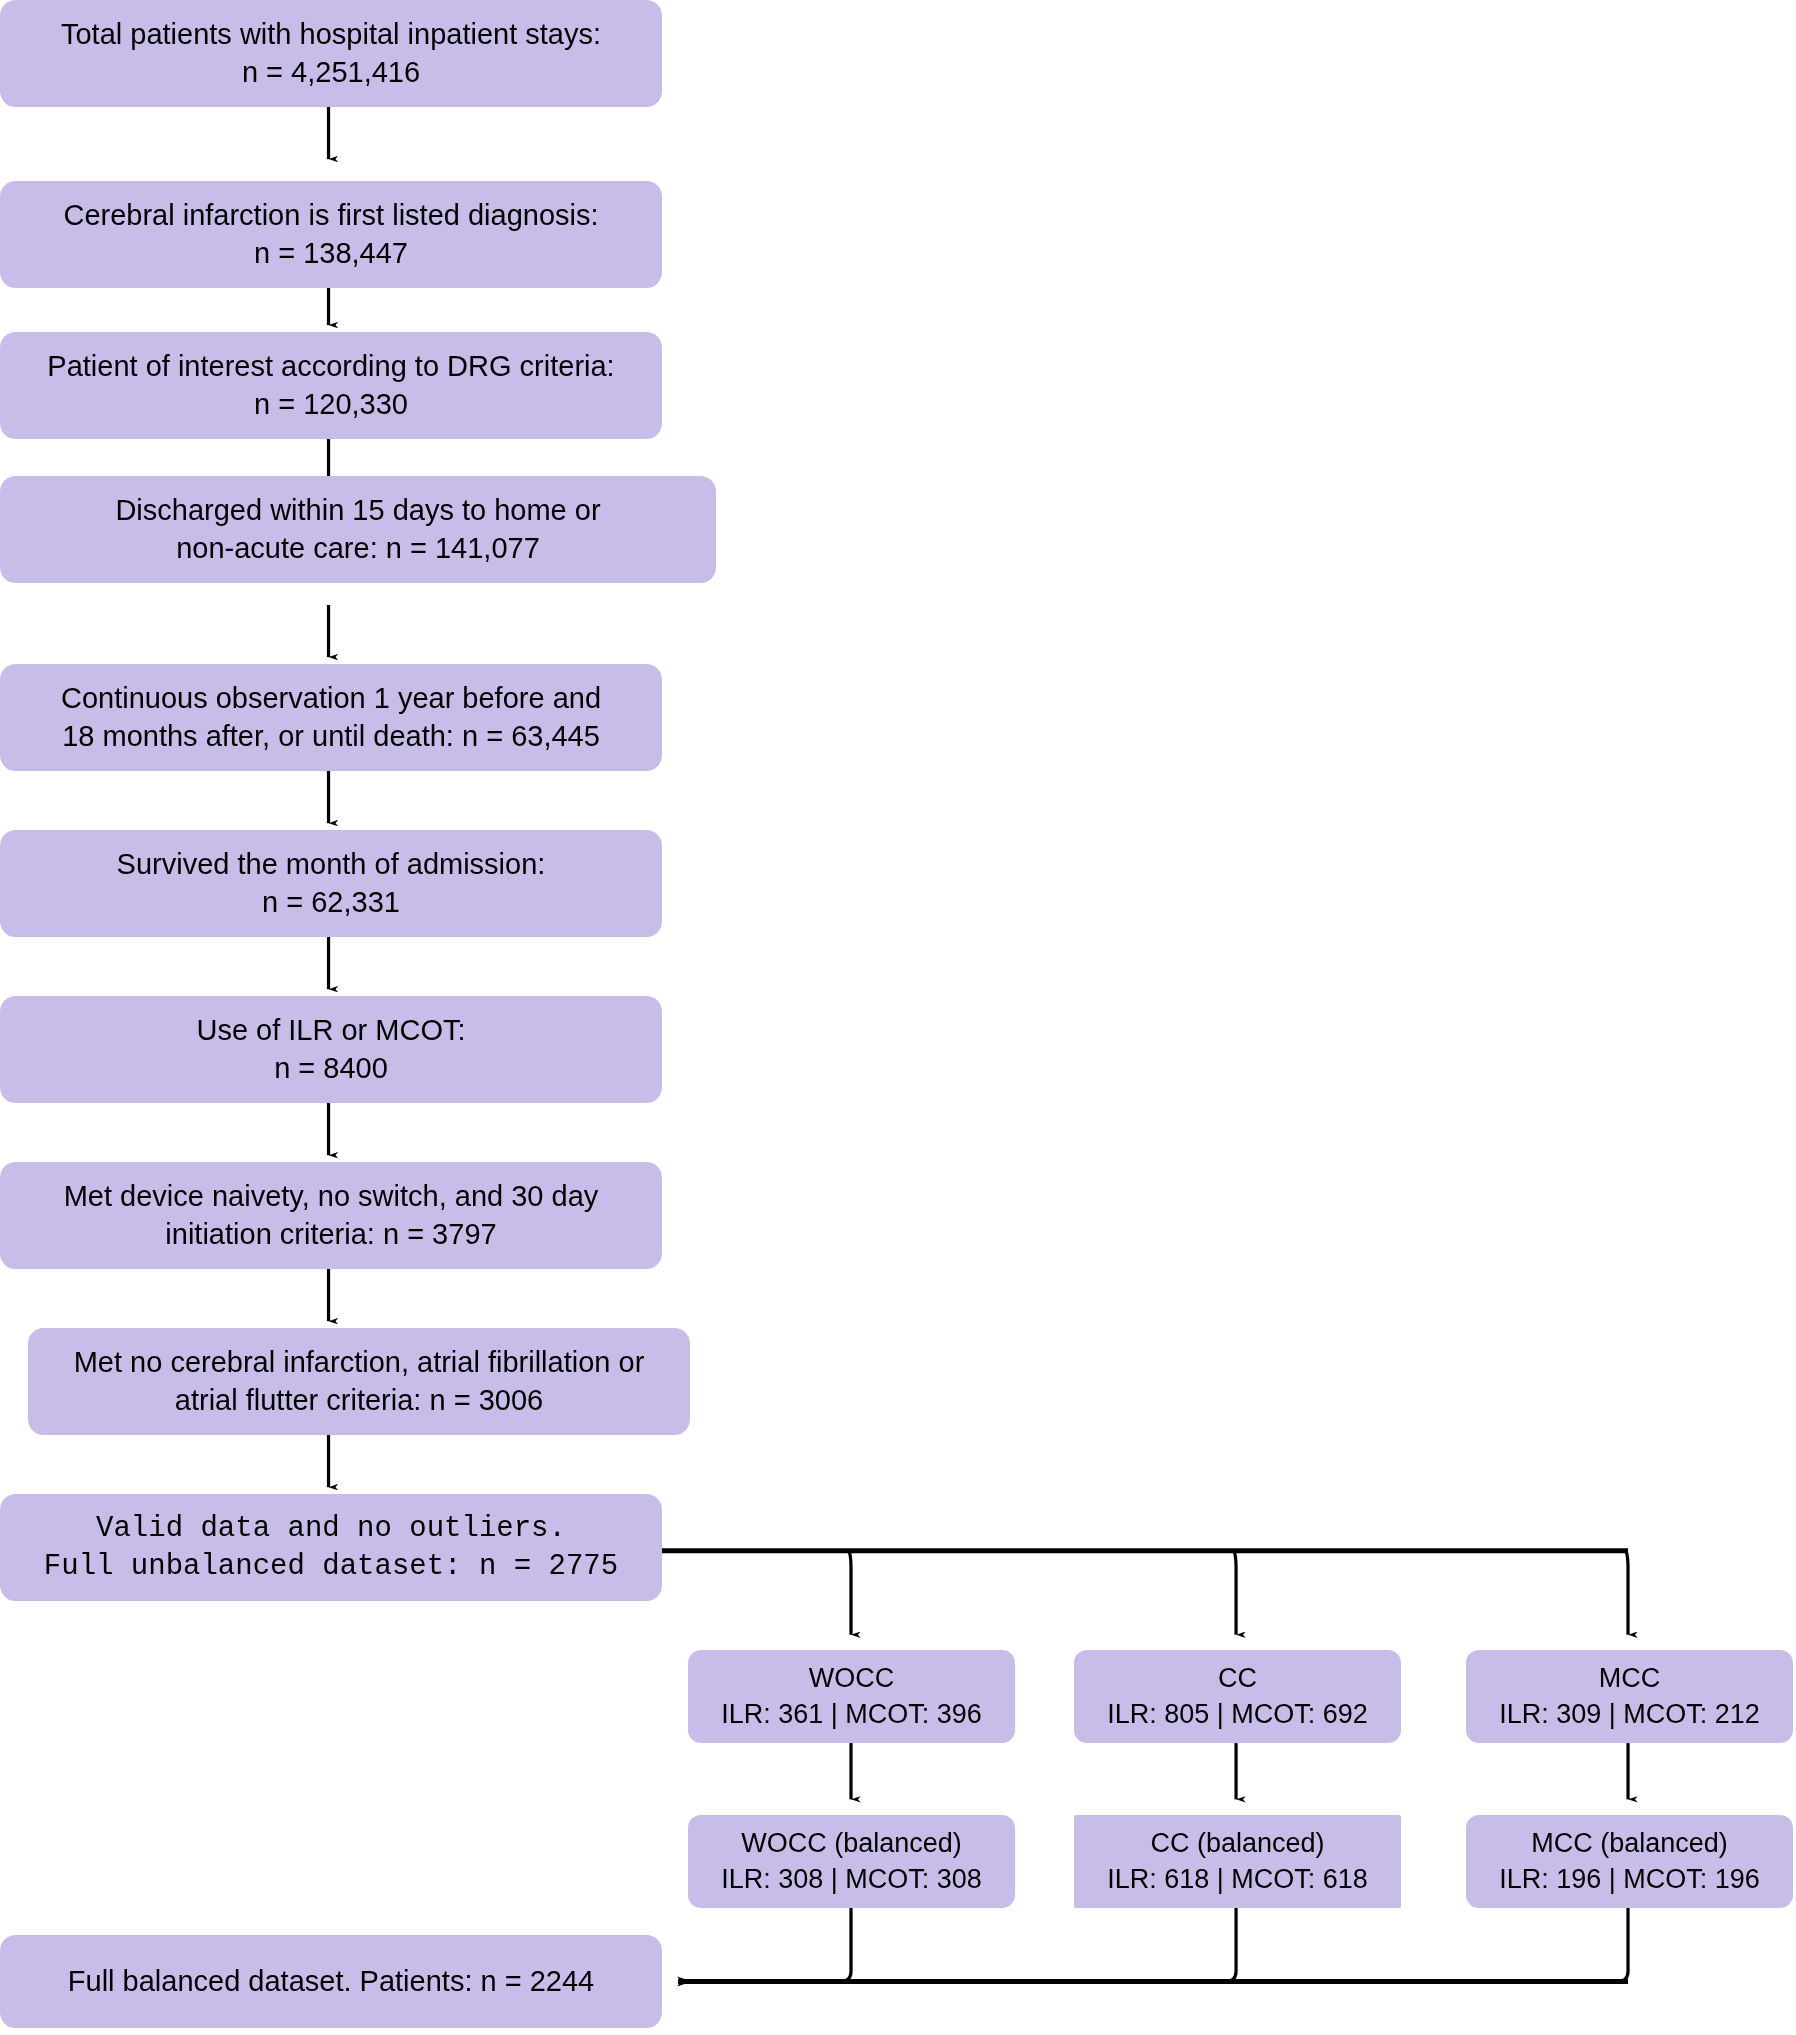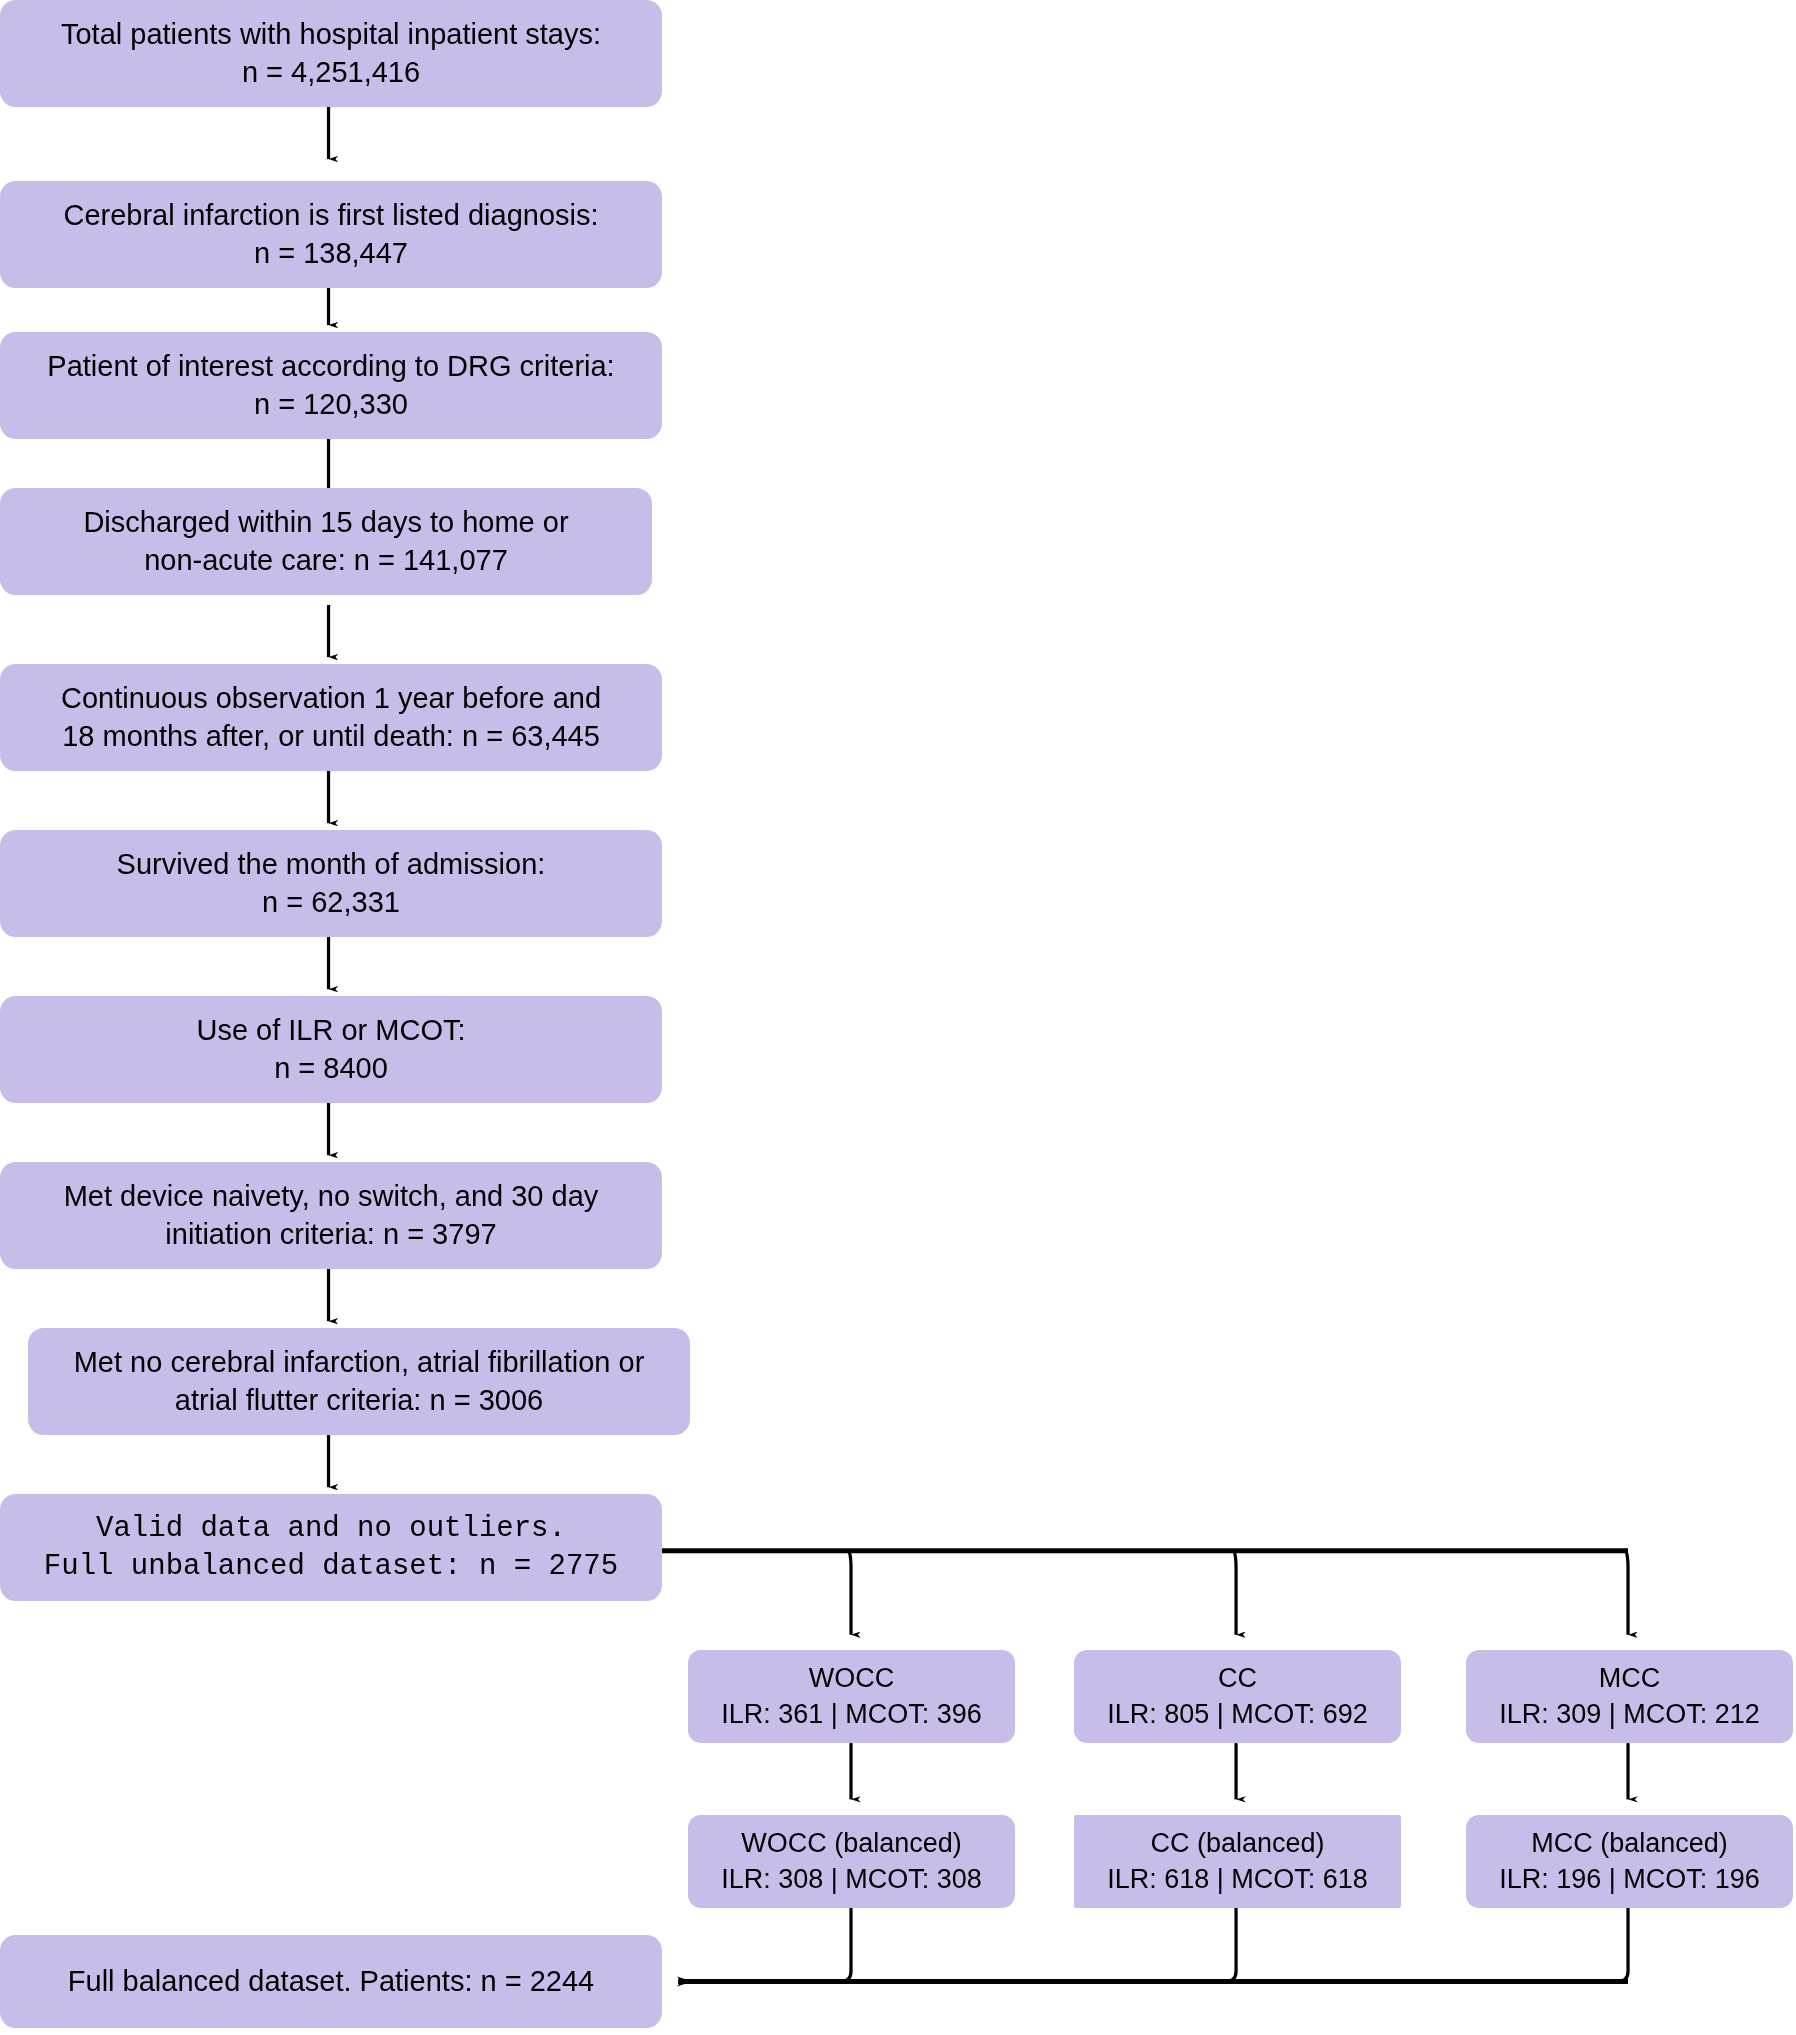--- a/index.html
+++ b/index.html
@@ -106,21 +106,21 @@
   <div class="node" style="left:0px; top:166px; width:662px; height:107px;margin-top:15px;">
     <span class="ln">Cerebral infarction is first listed diagnosis:</span>
     <span class="ln">n = 138,447</span>
   </div>
 
   <div class="node" style="left:0px; top:332px; width:662px; height:107px;">
     <span class="ln">Patient of interest according to DRG criteria:</span>
     <span class="ln">n = 120,330</span>
   </div>
 
-  <div class="node" style="left:0px; top:488px; width:652px; height:107px;text-align:right;">
+  <div class="node" style="left:0px; top:476px; width:716px; height:107px;text-align:right;">
     <span class="ln">Discharged within 15 days to home or</span>
     <span class="ln">non-acute care: n = 141,077</span>
   </div>
 
   <div class="node" style="left:0px; top:664px; width:662px; height:107px;">
     <span class="ln">Continuous observation 1 year before and</span>
     <span class="ln">18 months after, or until death: n = 63,445</span>
   </div>
 
   <div class="node" style="left:0px; top:830px; width:662px; height:107px;">

